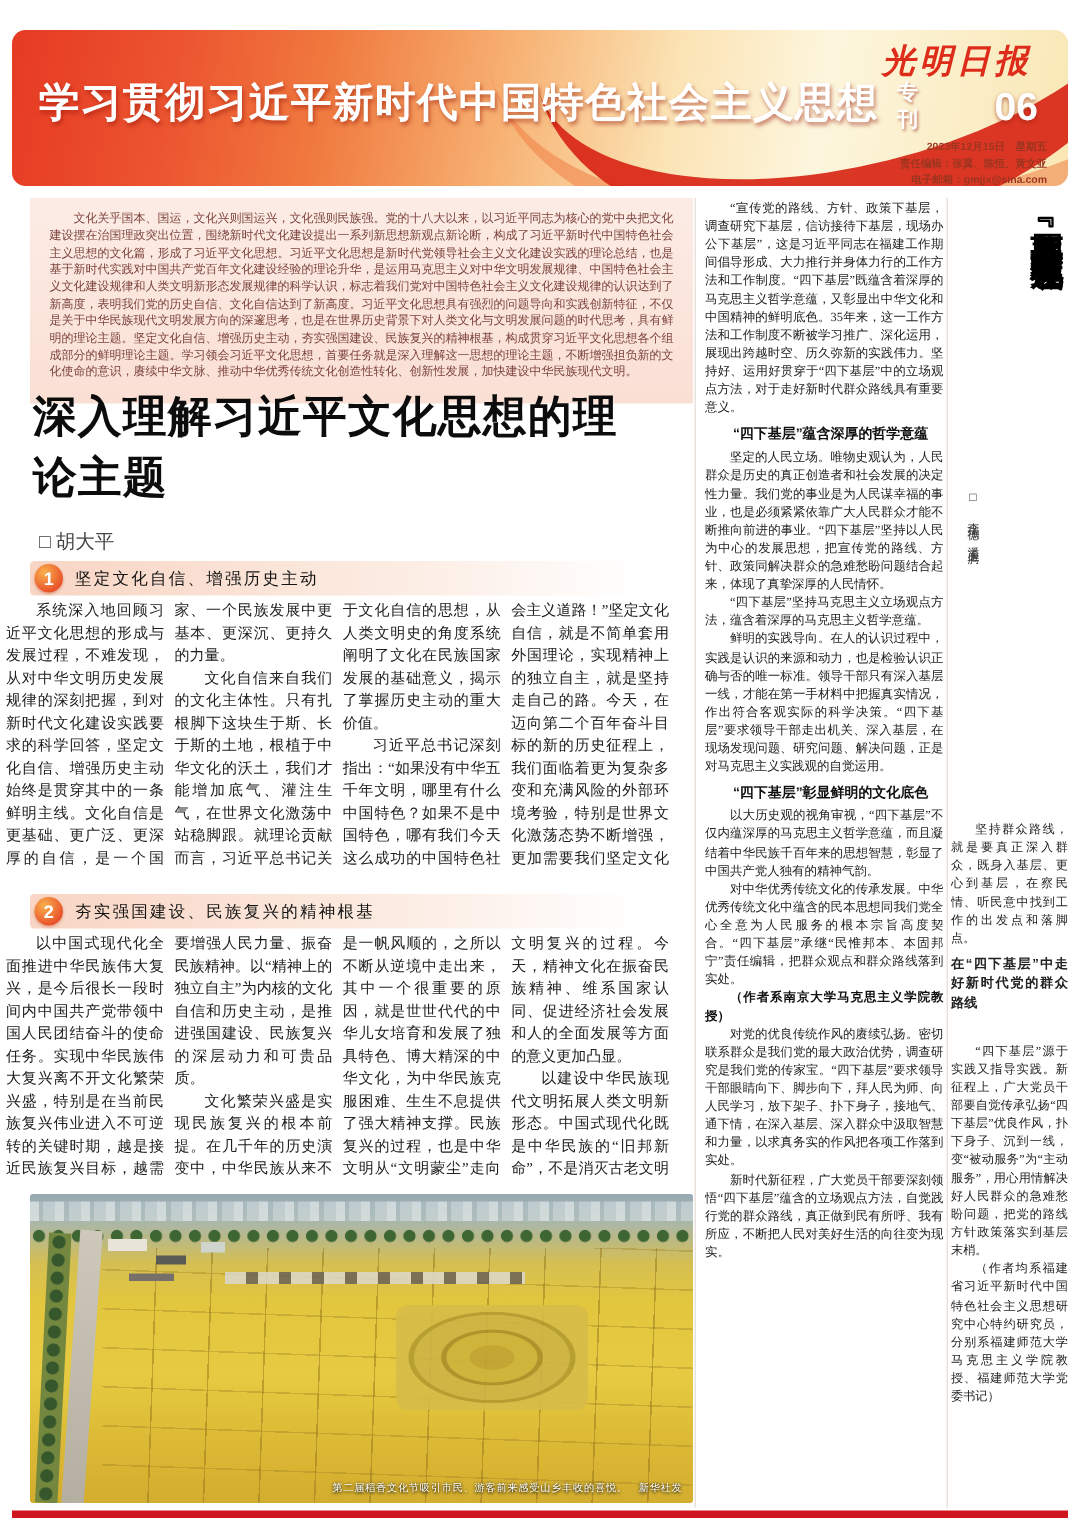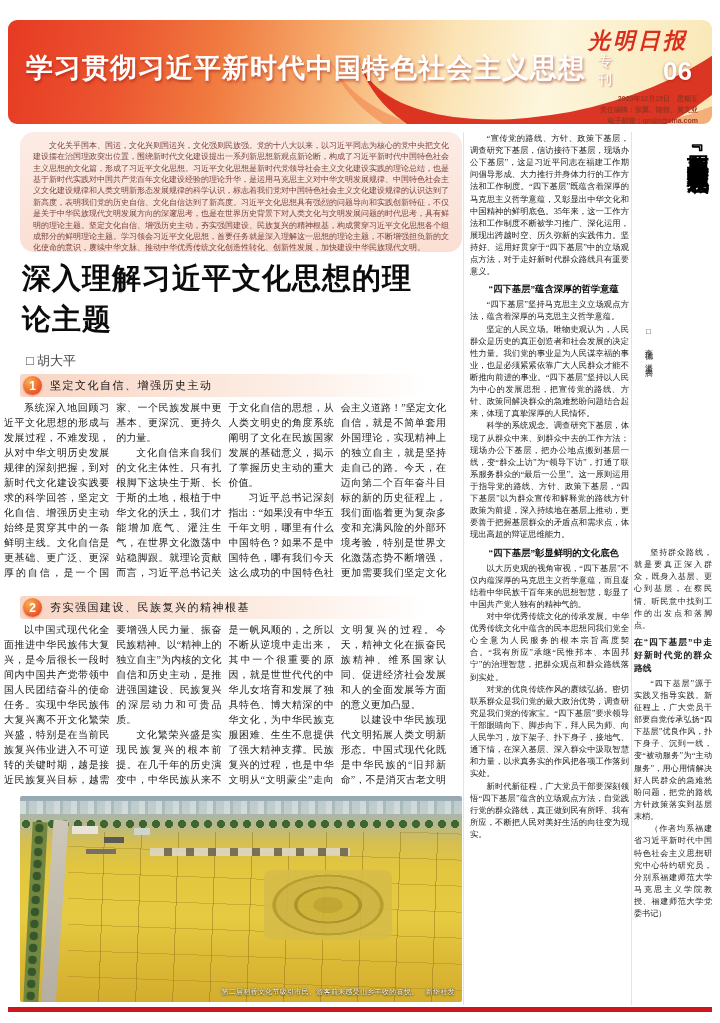--- a/index.html
+++ b/index.html
@@ -10,30 +10,30 @@
   .banner{position:absolute;left:8px;top:20px;width:704px;height:104px;border-radius:9px;overflow:hidden;
     background:linear-gradient(100deg,#e63a23 0%,#ec5530 16%,#f07a3f 30%,#f7b274 47%,#fbe3b4 62%,#fdf6dd 76%,#f9e7b4 100%);}
   .ribbon1{position:absolute;width:430px;height:250px;top:-160px;right:-70px;border-radius:50%;
     border-bottom:42px solid rgba(216,38,22,.92);transform:rotate(-14deg);}
   .ribbon2{position:absolute;width:540px;height:300px;top:-185px;right:-150px;border-radius:50%;
     border-bottom:26px solid rgba(240,125,70,.55);transform:rotate(-10deg);}
   .banner-title{position:absolute;left:18px;top:30px;z-index:3;font-family:"Liberation Sans",sans-serif;
     font-size:27px;font-weight:900;color:#fff;letter-spacing:1px;
     text-shadow:1px 2px 3px rgba(150,20,8,.55);white-space:nowrap;}
   .banner-zk{position:absolute;left:590px;top:33px;z-index:3;width:18px;font-family:"Liberation Sans",sans-serif;
-    font-size:14px;font-weight:400;color:#fff;line-height:1.25;text-shadow:1px 1px 2px rgba(150,20,8,.55);}
+    font-size:14px;font-weight:700;color:#fff;line-height:1.25;text-shadow:1px 1px 2px rgba(150,20,8,.55);}
   .masthead{position:absolute;right:24px;top:6px;z-index:3;font-size:22px;font-weight:bold;font-style:italic;
     color:#dd2d1a;letter-spacing:3px;}
   .pagenum{position:absolute;right:20px;top:36px;z-index:3;font-family:"Liberation Sans",sans-serif;
     font-size:26px;font-weight:bold;color:#fff;text-shadow:0 1px 3px rgba(150,30,10,.6);}
   .dateblock{position:absolute;right:14px;top:74px;z-index:3;text-align:right;font-family:"Liberation Sans",sans-serif;
     font-size:7px;font-weight:bold;color:#9c3520;line-height:1.55;}
 
   
-  .intro{position:absolute;left:20px;top:132px;width:442px;height:120px;border-radius:14px;
+  .intro{position:absolute;left:20px;top:132px;width:442px;height:137px;border-radius:0;
     background:linear-gradient(180deg,#fcece5 0%,#fadfd4 100%);box-sizing:border-box;padding:8px 13px;overflow:hidden;}
   .intro p{margin:0;font-size:8px;line-height:1.42;text-align:justify;text-indent:2em;color:#7c443d;}
 
   
   .headline{position:absolute;left:22px;top:258px;width:400px;font-size:29px;font-weight:900;
     line-height:1.42;color:#0c0c0c;letter-spacing:1px;}
   .author{position:absolute;left:26px;top:352px;font-size:13px;color:#444;}
   .sec-head{position:absolute;left:20px;width:442px;height:23px;display:flex;align-items:center;
     background:linear-gradient(90deg,#f8d5c4 0%,#fcece2 55%,rgba(255,255,255,0) 92%);border-radius:3px;}
   .sec-head.s1{top:374px;} .sec-head.s2{top:596px;}
@@ -60,21 +60,21 @@
   .midcol p.note{font-weight:bold;color:#111;}
 
   
   .rightblock{position:absolute;left:634px;top:132px;width:78px;height:873px;}
   .vtitle{position:absolute;right:2px;top:6px;height:412px;writing-mode:vertical-rl;
     font-size:22px;font-weight:900;color:#000;letter-spacing:1px;line-height:1.1;}
   .vauthors{position:absolute;left:8px;top:195px;height:150px;writing-mode:vertical-rl;
     font-size:8px;color:#333;letter-spacing:2px;}
   .rbody{position:absolute;left:0;top:415px;width:78px;height:452px;overflow:hidden;}
   .rbody p{margin:0;font-size:8.1px;line-height:1.5;text-align:justify;text-indent:2em;color:#222;}
-  .rbody p.sub{font-family:"Liberation Sans",sans-serif;font-weight:900;font-size:8.8px;margin:4px 0 2px;text-indent:0;}
+  .rbody p.sub{font-family:"Liberation Sans",sans-serif;font-weight:900;font-size:8.8px;margin:4px 0 19px;text-indent:0;}
   .rbody p.note{font-weight:normal;}
 
   
   .photo{position:absolute;left:20px;top:796px;width:442px;height:206px;overflow:hidden;border-radius:2px;
     background:linear-gradient(180deg,#96a9b3 0,#a9b7ab 18px,#bab986 30px,#d5bf52 46px,#e2c63e 72px,#e6cb42 120px,#ddbb36 160px,#d3ad2e 206px);}
   .ph-city{position:absolute;left:0;top:5px;width:442px;height:13px;opacity:.65;
     background:repeating-linear-gradient(90deg,rgba(242,246,248,.9) 0 6px,rgba(178,194,200,.9) 6px 9px,rgba(214,224,228,.9) 9px 17px);}
   .ph-trees{position:absolute;left:0;top:22px;width:442px;height:12px;
     background-image:radial-gradient(circle at 6px 6px,#3e6633 42%,rgba(62,102,51,0) 46%);
     background-size:13px 11px;background-repeat:repeat-x;}
@@ -157,26 +157,27 @@
     <div class="ph-caption">第二届稻香文化节吸引市民、游客前来感受山乡丰收的喜悦。　新华社发</div>
   </div>
 
   <div class="vline vl1"></div>
   <div class="vline vl2"></div>
   <div class="bottombar"></div>
 
   <div class="midcol">
       <p>“宣传党的路线、方针、政策下基层，调查研究下基层，信访接待下基层，现场办公下基层”，这是习近平同志在福建工作期间倡导形成、大力推行并身体力行的工作方法和工作制度。“四下基层”既蕴含着深厚的马克思主义哲学意蕴，又彰显出中华文化和中国精神的鲜明底色。35年来，这一工作方法和工作制度不断被学习推广、深化运用，展现出跨越时空、历久弥新的实践伟力。坚持好、运用好贯穿于“四下基层”中的立场观点方法，对于走好新时代群众路线具有重要意义。</p>
       <p class="sub">“四下基层”蕴含深厚的哲学意蕴</p>
+      <p>坚定的人民立场。唯物史观认为，人民群众是历史的真正创造者和社会发展的决定性力量。我们党的事业是为人民谋幸福的事业，也是必须紧紧依靠广大人民群众才能不断推向前进的事业。“四下基层”坚持以人民为中心的发展思想，把宣传党的路线、方针、政策同解决群众的急难愁盼问题结合起来，体现了真挚深厚的人民情怀。</p>
       <p>“四下基层”坚持马克思主义立场观点方法，蕴含着深厚的马克思主义哲学意蕴。</p>
-      <p>坚定的人民立场。唯物史观认为，人民群众是历史的真正创造者和社会发展的决定性力量。我们党的事业是为人民谋幸福的事业，也是必须紧紧依靠广大人民群众才能不断推向前进的事业。“四下基层”坚持以人民为中心的发展思想，把宣传党的路线、方针、政策同解决群众的急难愁盼问题结合起来，体现了真挚深厚的人民情怀。</p>
-      <p>科学的系统观念。调查研究下基层，体现了从群众中来、到群众中去的工作方法；现场办公下基层，把办公地点搬到基层一线，变“群众上访”为“领导下访”，打通了联系服务群众的“最后一公里”。这一原则运用于指导党的路线、方针、政策下基层，“四下基层”以为群众宣传和解释党的路线方针政策为前提，深入持续地在基层上推动，更要善于把握基层群众的矛盾点和需求点，体现出高超的辩证思维能力。</p>
+      <p>鲜明的实践导向。在人的认识过程中，实践是认识的来源和动力，也是检验认识正确与否的唯一标准。领导干部只有深入基层一线，才能在第一手材料中把握真实情况，作出符合客观实际的科学决策。“四下基层”要求领导干部走出机关、深入基层，在现场发现问题、研究问题、解决问题，正是对马克思主义实践观的自觉运用。</p>
       <p class="sub">“四下基层”彰显鲜明的文化底色</p>
       <p>以大历史观的视角审视，“四下基层”不仅内蕴深厚的马克思主义哲学意蕴，而且凝结着中华民族千百年来的思想智慧，彰显了中国共产党人独有的精神气韵。</p>
-      <p>对中华优秀传统文化的传承发展。中华优秀传统文化中蕴含的民本思想同我们党全心全意为人民服务的根本宗旨高度契合。“我有所应”承继“民惟邦本、本固邦宁”的治理智慧，把群众观点和群众路线落到实处。</p>
+      <p>对中华优秀传统文化的传承发展。中华优秀传统文化中蕴含的民本思想同我们党全心全意为人民服务的根本宗旨高度契合。“四下基层”承继“民惟邦本、本固邦宁”责任编辑，把群众观点和群众路线落到实处。</p>
+      <p class="note">（作者系南京大学马克思主义学院教授）</p>
       <p>对党的优良传统作风的赓续弘扬。密切联系群众是我们党的最大政治优势，调查研究是我们党的传家宝。“四下基层”要求领导干部眼睛向下、脚步向下，拜人民为师、向人民学习，放下架子、扑下身子，接地气、通下情，在深入基层、深入群众中汲取智慧和力量，以求真务实的作风把各项工作落到实处。</p>
       <p>新时代新征程，广大党员干部要深刻领悟“四下基层”蕴含的立场观点方法，自觉践行党的群众路线，真正做到民有所呼、我有所应，不断把人民对美好生活的向往变为现实。</p>
     </div>
 
   <div class="rightblock">
     <div class="vtitle">『四下基层』的哲学意蕴和文化底色</div>
     <div class="vauthors">□ 李瑞德　潘玉腾</div>
     <div class="rbody">
         <p>坚持群众路线，就是要真正深入群众，既身入基层、更心到基层，在察民情、听民意中找到工作的出发点和落脚点。</p>
         <p class="sub">在“四下基层”中走好新时代党的群众路线</p>

